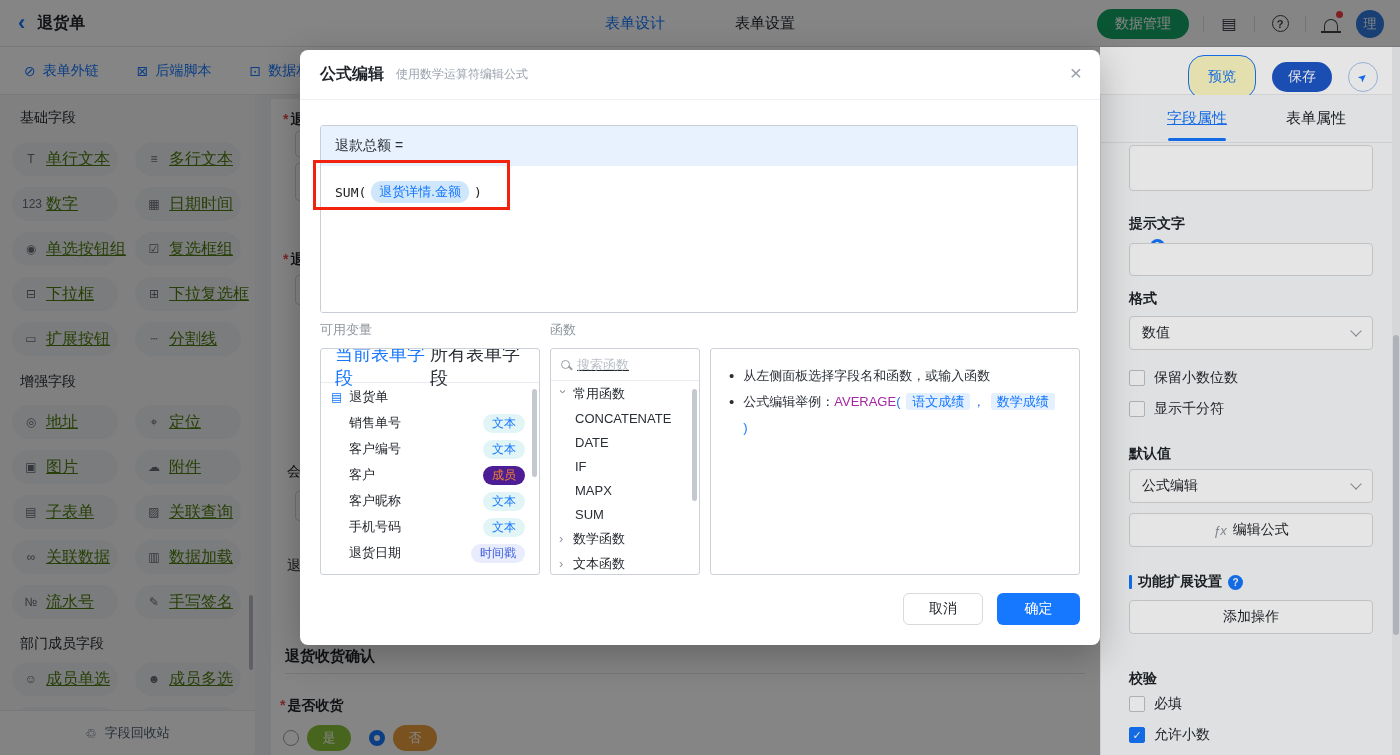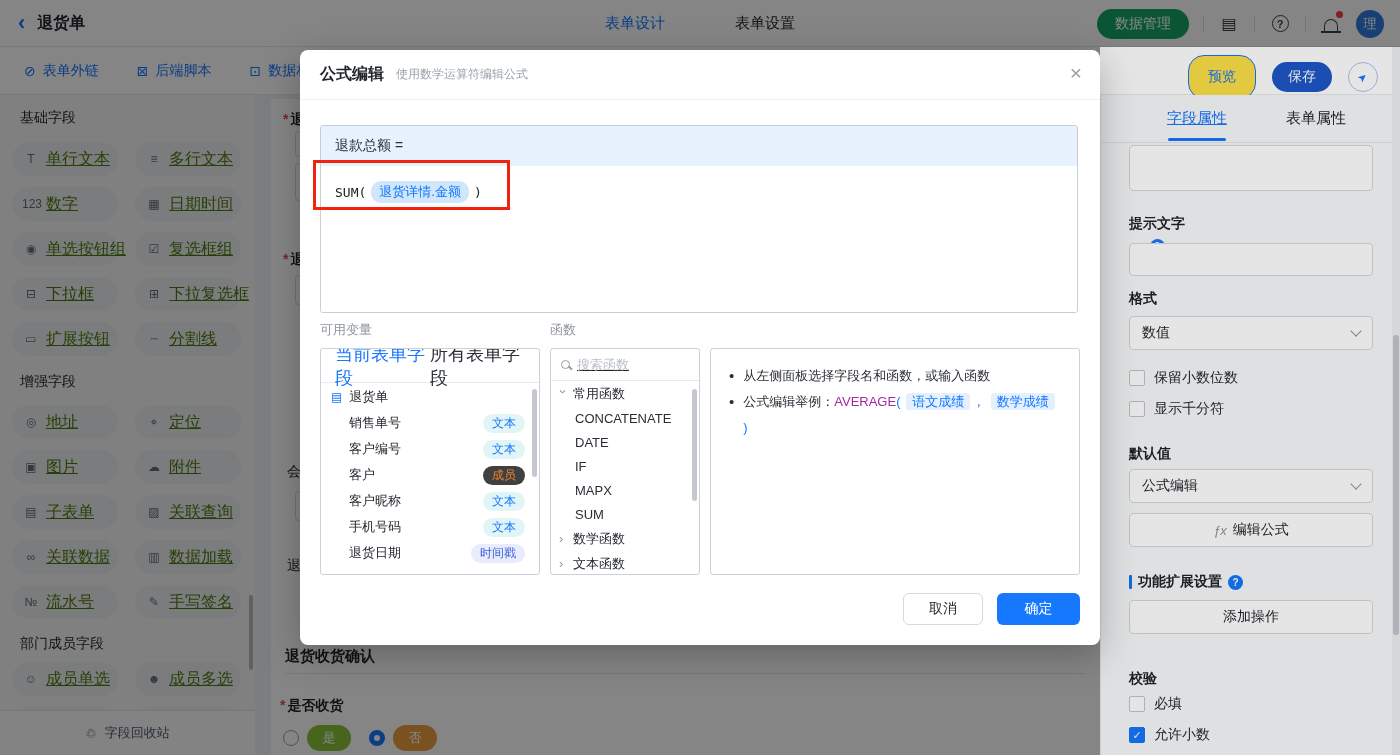--- a/index.html
+++ b/index.html
@@ -23,21 +23,21 @@
   .bell::after{content:"";position:absolute;left:-4px;right:-4px;bottom:-2px;height:1.6px;background:#3d434b;}
   .reddot{position:absolute;right:-1px;top:-2px;width:7px;height:7px;border-radius:50%;background:#f53f3f;}
   .avatar{width:28px;height:28px;border-radius:50%;background:#2e7ce0;color:#fff;font-size:13px;display:flex;align-items:center;justify-content:center;cursor:pointer;}
 
   
   #toolbar{left:0;top:47px;width:1400px;height:48px;background:#fff;border-bottom:1px solid #e8e9eb;display:flex;align-items:center;z-index:1;}
   .tool-links{display:flex;gap:38px;padding-left:24px;}
   .tool-link{color:#1677ff;font-size:14px;display:flex;align-items:center;gap:7px;cursor:pointer;white-space:nowrap;}
   .tool-link .ticon{font-size:14px;}
   .toolbar-right{position:absolute;right:22px;top:8px;display:flex;align-items:center;gap:16px;}
-  .btn-preview{width:68px;height:44px;border-radius:16px;border:1px solid #1677ff;color:#1677ff;background:#fde047;font-size:14px;cursor:pointer;}
+  .btn-preview{width:68px;height:44px;border-radius:16px;border:1px solid #1677ff;color:#1677ff;background:#fef9c3;font-size:14px;cursor:pointer;}
   .btn-save{width:60px;height:30px;border-radius:16px;border:none;color:#fff;background:#1f57c8;font-size:14px;cursor:pointer;}
   .btn-share{width:30px;height:30px;border-radius:50%;border:1px solid #a9c4ef;background:#fff;color:#1677ff;display:flex;align-items:center;justify-content:center;cursor:pointer;}
   .share-glyph{display:inline-block;transform:rotate(-40deg);font-size:11px;}
 
   
   #leftbar{left:0;top:95px;width:255px;height:660px;background:#f5f6f8;overflow:hidden;z-index:1;}
   .sec-title{position:absolute;left:20px;font-size:14px;font-weight:400;color:#1f2329;}
   .pill-wrap{position:absolute;left:12px;width:230px;display:flex;flex-wrap:wrap;column-gap:17px;row-gap:11px;}
   .pill{width:106px;height:34px;background:#ecedf0;border-radius:17px;display:flex;align-items:center;padding-left:10px;gap:6px;cursor:pointer;}
   .pill .picon{width:18px;text-align:center;font-size:12px;color:#646a73;flex:none;}
@@ -105,21 +105,21 @@
   .col-label{position:absolute;font-size:13px;color:#8f959e;}
   .v-box{position:absolute;left:20px;top:298px;width:220px;height:227px;border:1px solid #ccd1d9;border-radius:3px;overflow:hidden;}
   .v-tabs{height:34px;border-bottom:1px solid #e8ebef;display:flex;align-items:center;justify-content:space-between;padding:0 14px;font-size:18px;}
   .v-tab{cursor:pointer;color:#2a2f36;}
   .v-tab.active{color:#1677ff;}
   .v-root{height:27px;display:flex;align-items:center;gap:7px;padding-left:10px;font-size:13px;cursor:pointer;}
   .v-root .ficon{color:#1677ff;font-size:12px;}
   .v-row{height:26px;display:flex;align-items:center;justify-content:space-between;padding:0 14px 0 28px;font-size:13px;cursor:pointer;}
   .chip{font-size:12px;border-radius:10px;padding:1px 9px;}
   .chip.st-blue{background:#e1f5f7;color:#1677ff;}
-  .chip.st-orange{background:#404040;color:#f0812c;}
+  .chip.st-orange{background:#4c1d95;color:#f0812c;}
   .chip.st-purple{background:#e8ecfd;color:#3b5bdb;}
   .v-scroll{position:absolute;right:2px;top:40px;width:5px;height:88px;background:#c5c9cf;border-radius:3px;}
   .fn-box{position:absolute;left:250px;top:298px;width:150px;height:227px;border:1px solid #ccd1d9;border-radius:3px;overflow:hidden;}
   .fn-search{height:32px;border-bottom:1px solid #e8ebef;display:flex;align-items:center;gap:7px;padding:0 10px;text-decoration:underline;}
   .mag{width:9px;height:9px;border:1.6px solid #9aa0a6;border-radius:50%;position:relative;flex:none;}
   .mag::after{content:"";position:absolute;width:5px;height:1.6px;background:#9aa0a6;transform:rotate(45deg);right:-4px;bottom:-1px;}
   .fn-search input{border:none;outline:none;width:100px;font-size:13px;color:#2a2f36;font-family:inherit;background:transparent;}
   .fn-search input::placeholder{color:#b9bec7;}
   .fn-group{height:25px;display:flex;align-items:center;gap:6px;padding-left:8px;font-size:13px;cursor:pointer;}
   .tw{color:#8f959e;font-size:13px;display:inline-block;width:8px;}

